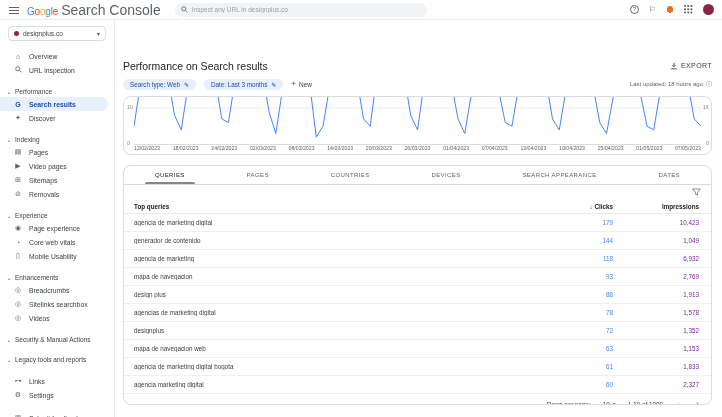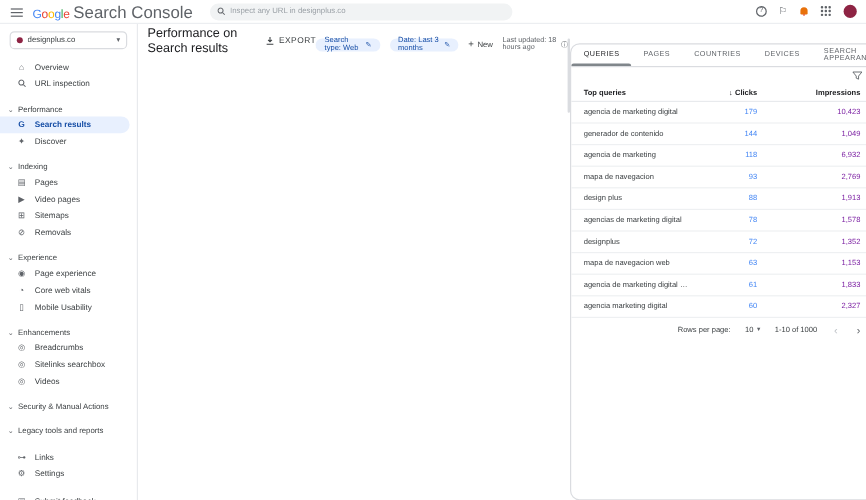--- a/index.html
+++ b/index.html
@@ -35,21 +35,21 @@
   .grid-dots::before { content:""; position:absolute; left:0; top:0; width:1.6px; height:1.6px;
       background:#5f6368; border-radius:50%;
       box-shadow:3.2px 0 0 #5f6368,6.4px 0 0 #5f6368,0 3.2px 0 #5f6368,3.2px 3.2px 0 #5f6368,
                  6.4px 3.2px 0 #5f6368,0 6.4px 0 #5f6368,3.2px 6.4px 0 #5f6368,6.4px 6.4px 0 #5f6368; }
   .avatar { width:11px; height:11px; border-radius:50%; background:#8e2444; }
 
   
   .body-row { flex:1; display:flex; min-height:0; }
   .sidebar { width:115px; flex:0 0 115px; background:#fff; border-right:1px solid #e8eaed;
              padding-top:6px; overflow:hidden; }
-  main { flex:1; min-width:0; background:#fff; padding:6px 10px 0 8px; display:flex; flex-direction:row; }
+  main { flex:1; min-width:0; background:#fff; padding:6px 10px 0 8px; display:flex; flex-direction:column;margin-top:32px; }
 
   
   .property-pill { margin:0 8px 8px 8px; height:15px; border:1px solid #dadce0; border-radius:4px;
                    display:flex; align-items:center; padding:0 5px; cursor:pointer; }
   .prop-dot { width:5px; height:5px; border-radius:50%; background:#8e2444; margin-right:4px; flex:0 0 auto; }
   .prop-label { font-size:6.5px; color:#3c4043; flex:1; white-space:nowrap; overflow:hidden; }
   .prop-caret { font-size:6px; color:#5f6368; }
   .nav-item { height:14px; display:flex; align-items:center; padding-left:12px; cursor:pointer;
               margin-right:6px; border-radius:0 7px 7px 0; }
   .nav-ico { width:12px; font-size:7px; color:#5f6368; text-align:center; margin-right:5px; flex:0 0 auto; }

